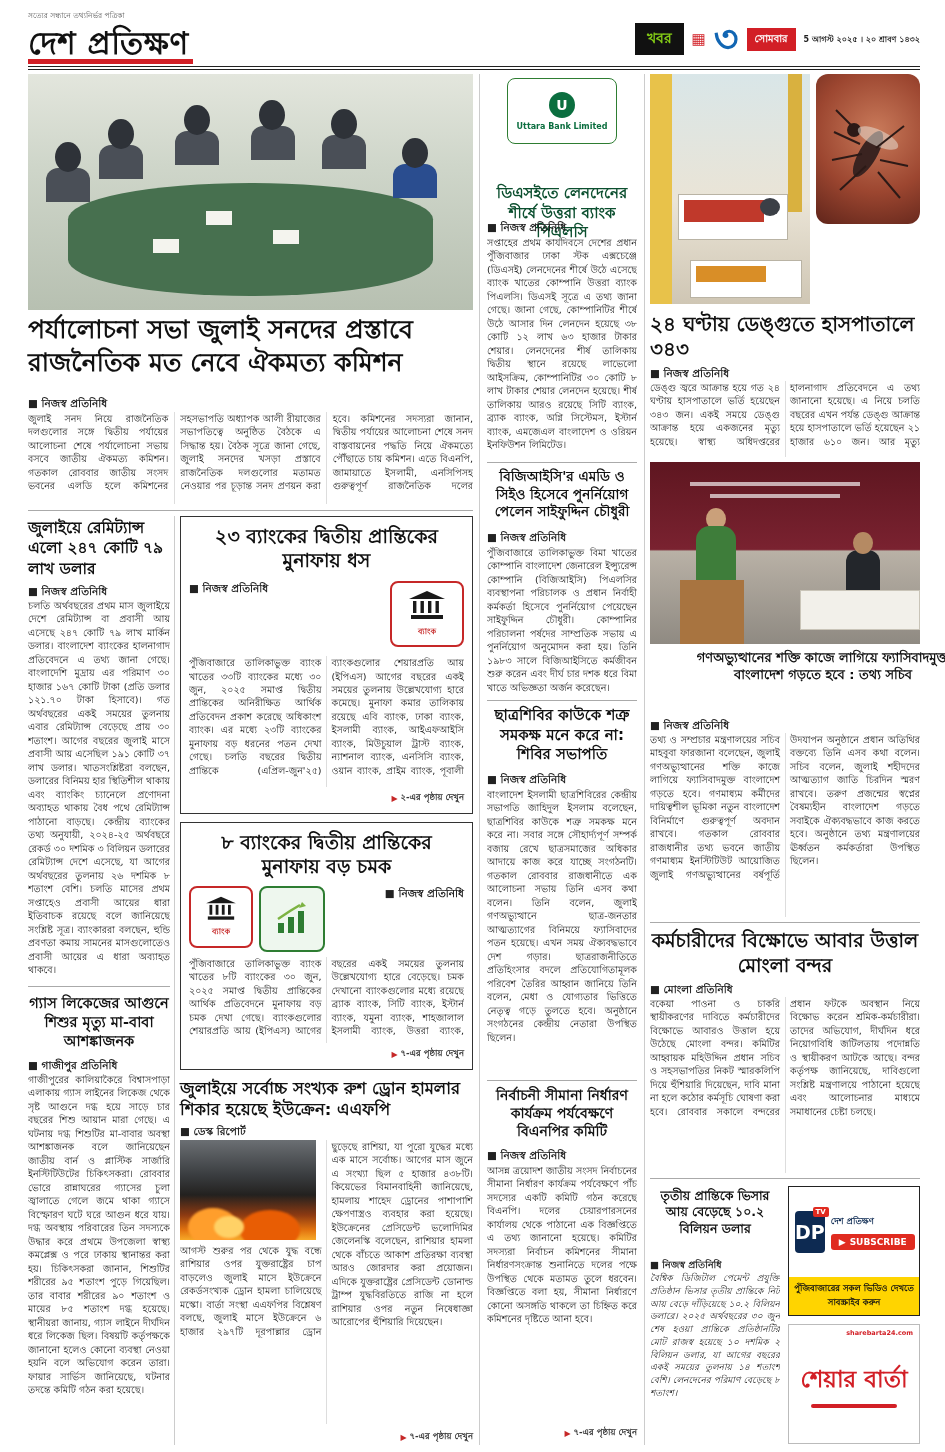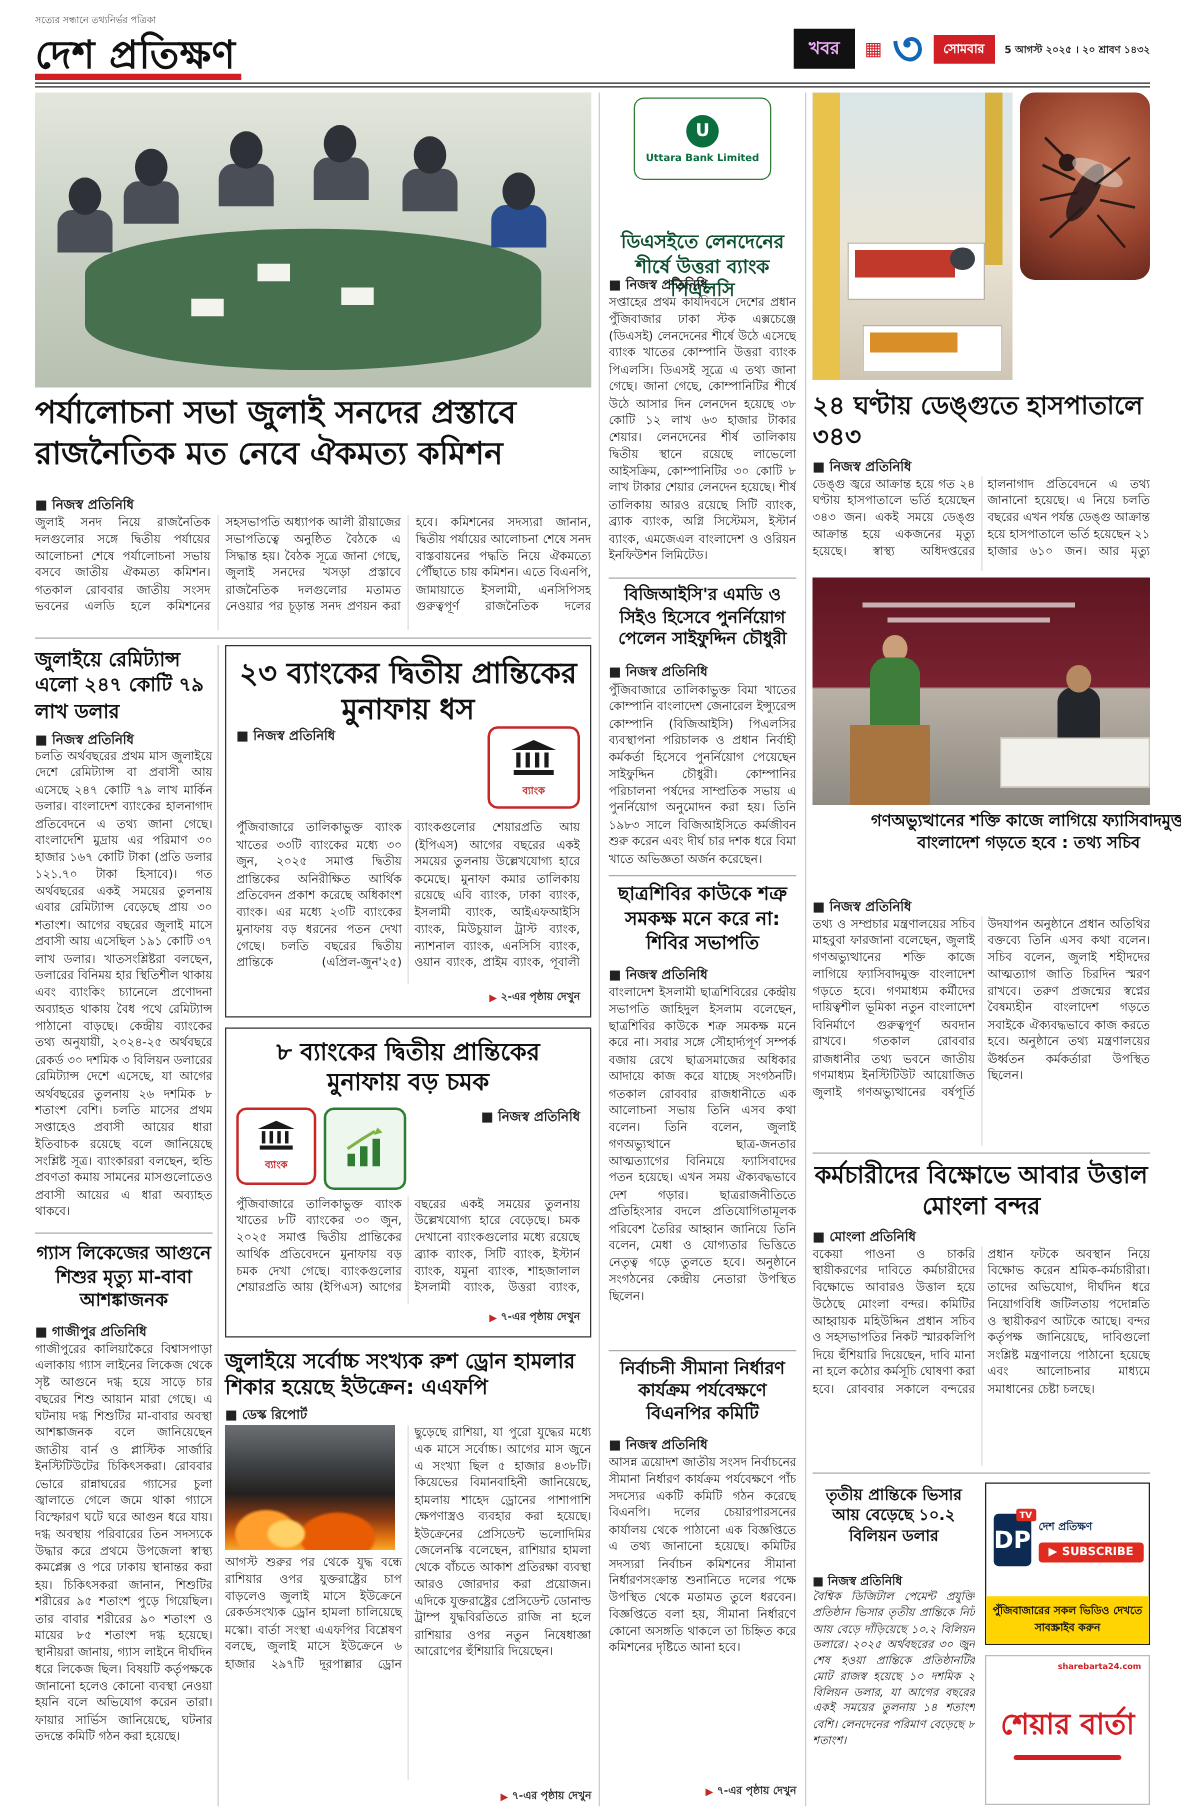--- a/index.html
+++ b/index.html
@@ -19,21 +19,21 @@
   .vrule { width:1px; background:#ccc; }
   .hrule { height:1px; background:#aaa; }
   .more { font-size:8.5px; font-weight:700; color:#333; display:flex; gap:3px; align-items:center; justify-content:flex-end; }
   .more .jump-ic { color:#c62828; font-size:8px; }
 
   
   .tagline { font-size:7.5px; color:#555; }
   .paper { font-size:31px; font-weight:900; letter-spacing:0.5px; }
   .paper-bar { background:#d21f26; }
   .mh-right { display:flex; align-items:center; gap:8px; }
-  .section-box { background:#111; color:#f0abfc; font-size:14px; font-weight:800; padding:4px 12px; }
+  .section-box { background:#111; color:#84cc16; font-size:14px; font-weight:800; padding:4px 12px; }
   .mh-ic { color:#d21f26; font-size:15px; }
   .pagenum { color:#1266b3; font-size:38px; font-weight:900; line-height:1; }
   .day-box { background:#d21f26; color:#fff; font-size:10px; font-weight:800; padding:3px 8px; }
   .date { font-size:8px; color:#222; white-space:nowrap; font-weight:700; }
   .mh-rule { border-top:4px double #222; }
 
   
   .photo { overflow:hidden; }
   .ph-meeting { background:linear-gradient(180deg,#e3e6dd 0%,#cfd6ca 38%,#b7c0b1 100%); }
   .ph-meeting .table { position:absolute; left:9%; top:46%; width:82%; height:48%; background:#47704f; border-radius:50% / 32%; }
@@ -141,21 +141,21 @@
   <div class="abs h" style="left:28px; top:518px; width:142px; font-size:15.5px; line-height:1.32;">জুলাইয়ে রেমিট্যান্স এলো ২৪৭ কোটি ৭৯ লাখ ডলার</div>
   <div class="abs byline" style="left:28px; top:584px;">■ নিজস্ব প্রতিনিধি</div>
   <div class="abs body" style="left:28px; top:599px; width:142px; height:382px;">চলতি অর্থবছরের প্রথম মাস জুলাইয়ে দেশে রেমিট্যান্স বা প্রবাসী আয় এসেছে ২৪৭ কোটি ৭৯ লাখ মার্কিন ডলার। বাংলাদেশ ব্যাংকের হালনাগাদ প্রতিবেদনে এ তথ্য জানা গেছে। বাংলাদেশি মুদ্রায় এর পরিমাণ ৩০ হাজার ১৬৭ কোটি টাকা (প্রতি ডলার ১২১.৭০ টাকা হিসাবে)। গত অর্থবছরের একই সময়ের তুলনায় এবার রেমিট্যান্স বেড়েছে প্রায় ৩০ শতাংশ। আগের বছরের জুলাই মাসে প্রবাসী আয় এসেছিল ১৯১ কোটি ৩৭ লাখ ডলার। খাতসংশ্লিষ্টরা বলছেন, ডলারের বিনিময় হার স্থিতিশীল থাকায় এবং ব্যাংকিং চ্যানেলে প্রণোদনা অব্যাহত থাকায় বৈধ পথে রেমিট্যান্স পাঠানো বাড়ছে। কেন্দ্রীয় ব্যাংকের তথ্য অনুযায়ী, ২০২৪-২৫ অর্থবছরে রেকর্ড ৩০ দশমিক ৩ বিলিয়ন ডলারের রেমিট্যান্স দেশে এসেছে, যা আগের অর্থবছরের তুলনায় ২৬ দশমিক ৮ শতাংশ বেশি। চলতি মাসের প্রথম সপ্তাহেও প্রবাসী আয়ের ধারা ইতিবাচক রয়েছে বলে জানিয়েছে সংশ্লিষ্ট সূত্র। ব্যাংকাররা বলছেন, হুন্ডি প্রবণতা কমায় সামনের মাসগুলোতেও প্রবাসী আয়ের এ ধারা অব্যাহত থাকবে।</div>
 
   <div class="abs hrule" style="left:28px; top:986px; width:142px;"></div>
   <div class="abs h" style="left:28px; top:994px; width:142px; font-size:14.5px; line-height:1.32;text-align:center;">গ্যাস লিকেজের আগুনে শিশুর মৃত্যু মা-বাবা আশঙ্কাজনক</div>
   <div class="abs byline" style="left:28px; top:1058px;">■ গাজীপুর প্রতিনিধি</div>
   <div class="abs body" style="left:28px; top:1073px; width:142px; height:370px;">গাজীপুরের কালিয়াকৈরে বিশ্বাসপাড়া এলাকায় গ্যাস লাইনের লিকেজ থেকে সৃষ্ট আগুনে দগ্ধ হয়ে সাড়ে চার বছরের শিশু আয়ান মারা গেছে। এ ঘটনায় দগ্ধ শিশুটির মা-বাবার অবস্থা আশঙ্কাজনক বলে জানিয়েছেন জাতীয় বার্ন ও প্লাস্টিক সার্জারি ইনস্টিটিউটের চিকিৎসকরা। রোববার ভোরে রান্নাঘরের গ্যাসের চুলা জ্বালাতে গেলে জমে থাকা গ্যাসে বিস্ফোরণ ঘটে ঘরে আগুন ধরে যায়। দগ্ধ অবস্থায় পরিবারের তিন সদস্যকে উদ্ধার করে প্রথমে উপজেলা স্বাস্থ্য কমপ্লেক্স ও পরে ঢাকায় স্থানান্তর করা হয়। চিকিৎসকরা জানান, শিশুটির শরীরের ৯৫ শতাংশ পুড়ে গিয়েছিল। তার বাবার শরীরের ৯০ শতাংশ ও মায়ের ৮৫ শতাংশ দগ্ধ হয়েছে। স্থানীয়রা জানায়, গ্যাস লাইনে দীর্ঘদিন ধরে লিকেজ ছিল। বিষয়টি কর্তৃপক্ষকে জানানো হলেও কোনো ব্যবস্থা নেওয়া হয়নি বলে অভিযোগ করেন তারা। ফায়ার সার্ভিস জানিয়েছে, ঘটনার তদন্তে কমিটি গঠন করা হয়েছে।</div>
 
   <div class="abs artbox" style="left:180px; top:516px; width:293px; height:298px;">
-    <div class="h center" style="font-size:23px; line-height:1.25; height:54px;">২৩ ব্যাংকের দ্বিতীয় প্রান্তিকের মুনাফায় ধস</div>
+    <div class="h center" style="font-size:19px; line-height:1.25; height:54px;">২৩ ব্যাংকের দ্বিতীয় প্রান্তিকের মুনাফায় ধস</div>
     <div style="display:flex; justify-content:space-between; align-items:flex-start; height:76px; margin-top:2px;">
       <span class="byline">■ নিজস্ব প্রতিনিধি</span>
       <span class="bank-icon">
         <svg width="40" height="34" viewBox="0 0 40 34">
           <polygon points="20,2 38,10 2,10" fill="#1a1a1a"></polygon>
           <rect x="6" y="12" width="3.4" height="12" fill="#1a1a1a"></rect>
           <rect x="13.5" y="12" width="3.4" height="12" fill="#1a1a1a"></rect>
           <rect x="21" y="12" width="3.4" height="12" fill="#1a1a1a"></rect>
           <rect x="28.5" y="12" width="3.4" height="12" fill="#1a1a1a"></rect>
           <rect x="4" y="26" width="32" height="4" fill="#1a1a1a"></rect>

